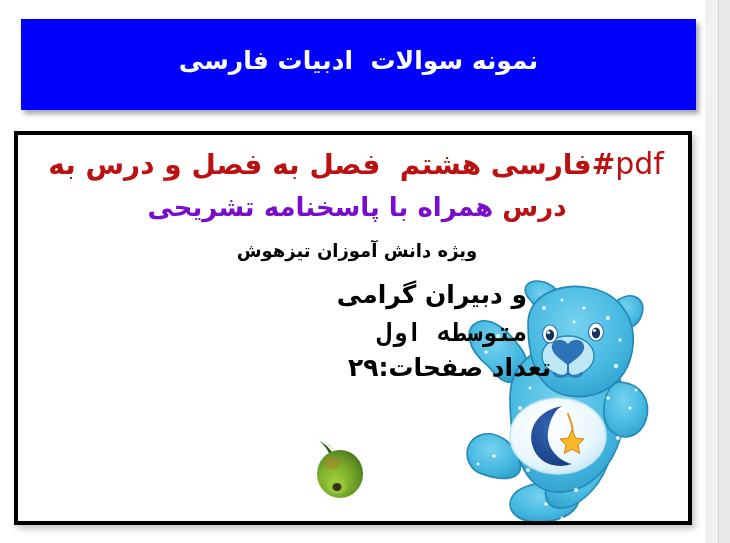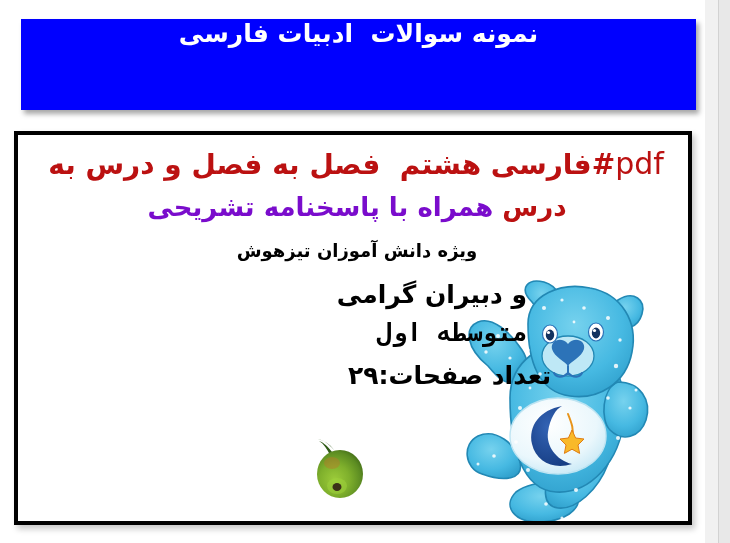--- a/index.html
+++ b/index.html
@@ -19,21 +19,21 @@
   .right-gutter-inner{
     position:absolute;top:0;right:11px;width:14px;height:543px;
     background:#f1f1f1;
   }
 
   
   .banner{
     position:absolute;left:21px;top:19px;width:675px;height:91px;
     background:#0000ff;
     box-shadow:3px 4px 5px rgba(0,0,0,.35);
-    display:flex;align-items:flex-start;justify-content:center;
+    display:flex;align-items:center;justify-content:center;
     box-sizing:border-box;
   }
   .banner-text{
     color:#ffffff;
     font-size:25px;
     font-weight:bold;
     letter-spacing:0px;
     white-space:pre;
     padding-bottom:9px;
     text-align:center;
@@ -104,21 +104,21 @@
   .l5{
     font-size:25px;font-weight:bold;color:#000000;
     margin-top:11px;
     text-align:center;
     padding-left:190px;
     line-height:1.15;
     font-family:Liberation Mono, monospace;
   }
   .l6{
     font-size:25px;font-weight:bold;color:#000000;
-    margin-top:13px;
+    margin-top:5px;
     text-align:center;
     padding-left:185px;
     line-height:1.15;
   }
 
   
   .bear{
     position:absolute;left:inherit;right:20px;top:143px;
     width:210px;height:248px;
     z-index:1;

